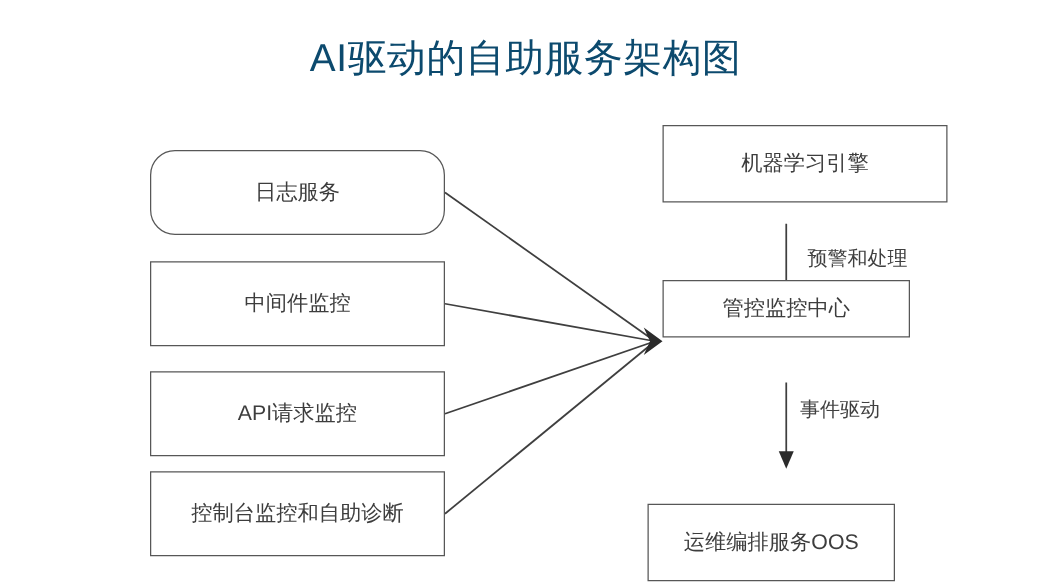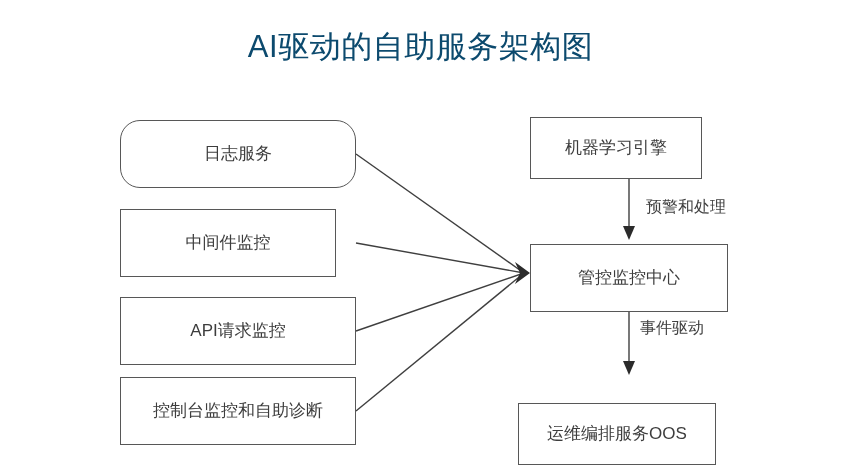--- a/index.html
+++ b/index.html
@@ -42,26 +42,26 @@
     text-align: center;
   }
   .node-label {
     font-size: 17px;
     line-height: 1.2;
     color: #3d3d3d;
     white-space: nowrap;
   }
   
   #node-log       { left: 120px; top: 120px; width: 236px; height: 68px; border-radius: 20px; }
-  #node-middleware{ left: 120px; top: 209px; width: 216px; height: 68px; }
+  #node-middleware{ left: 120px; top: 209px; width: 236px; height: 68px; }
   #node-api       { left: 120px; top: 297px; width: 236px; height: 68px; }
   #node-console   { left: 120px; top: 377px; width: 236px; height: 68px; }
   
-  #node-ml        { left: 530px; top: 117px; width: 172px; height: 62px; }
-  #node-center    { left: 530px; top: 244px; width: 198px; height: 68px; }
+  #node-ml        { left: 530px; top: 100px; width: 228px; height: 62px; }
+  #node-center    { left: 530px; top: 224px; width: 198px; height: 46px; }
   #node-oos       { left: 518px; top: 375px; width: 198px; height: 62px; margin-top: 28px; }
 
   #edge-layer {
     position: absolute;
     left: 0;
     top: 0;
     width: 841px;
     height: 468px;
     pointer-events: none;
   }

